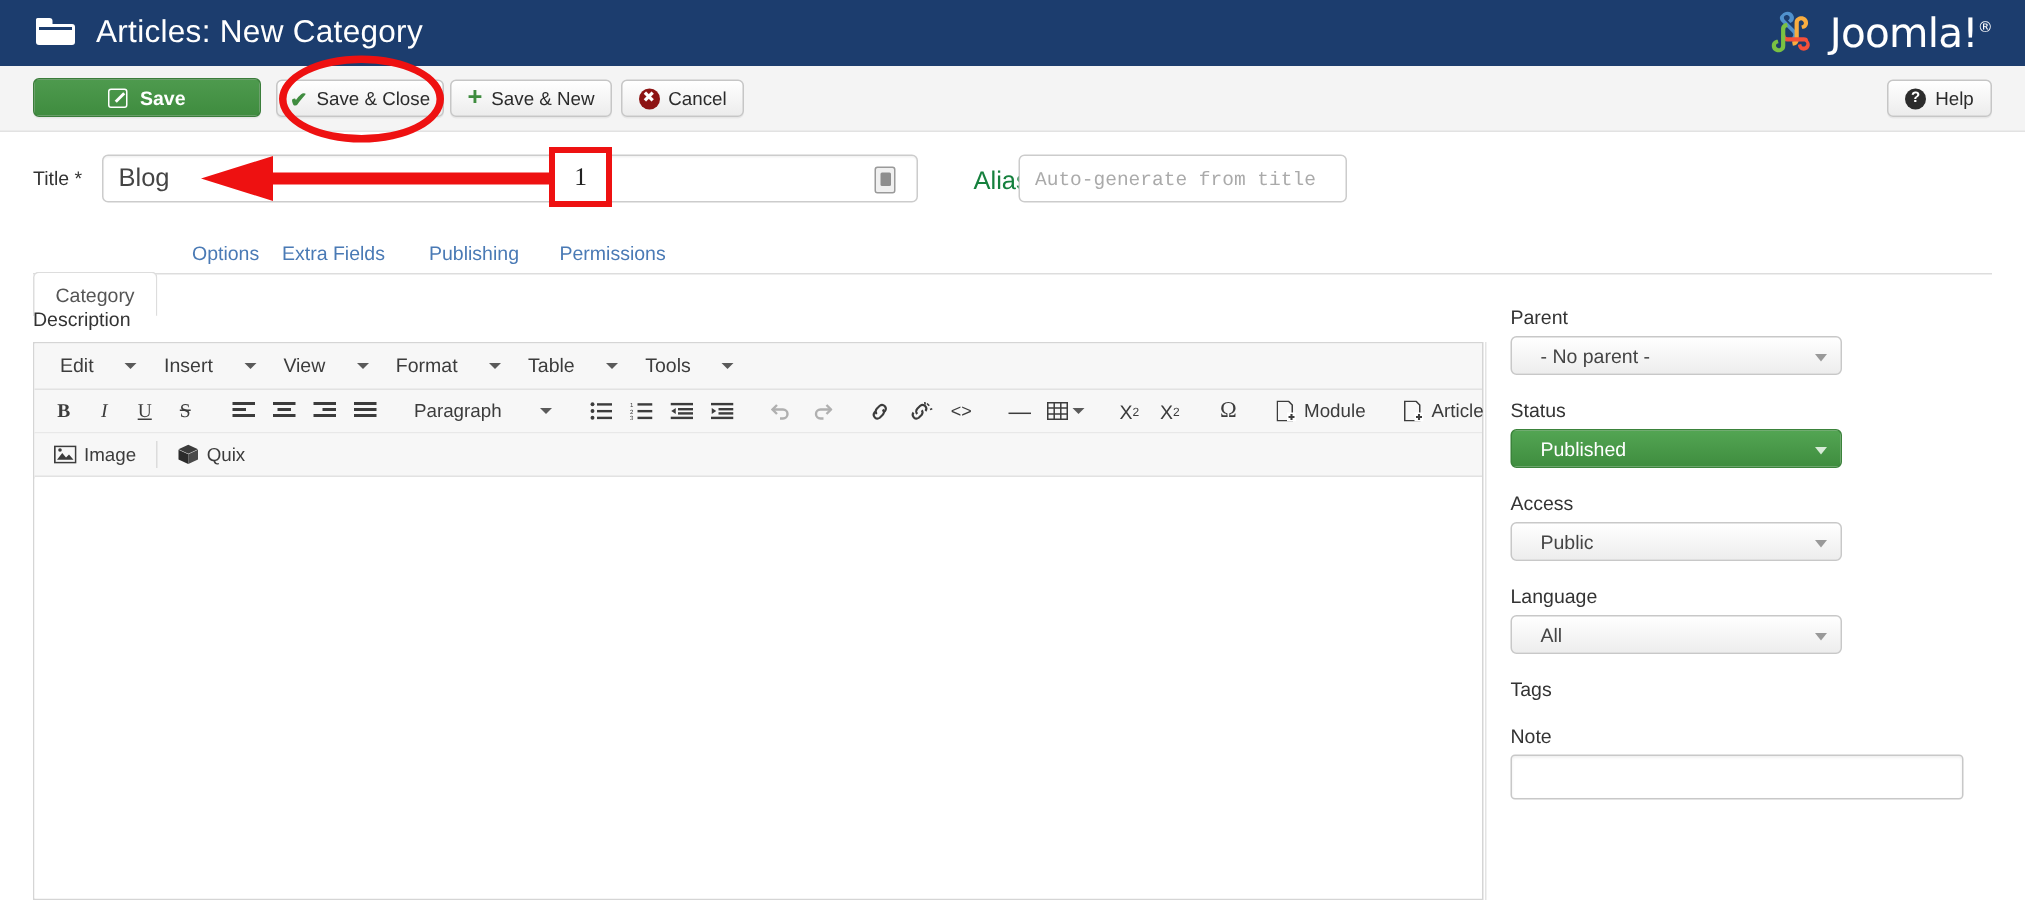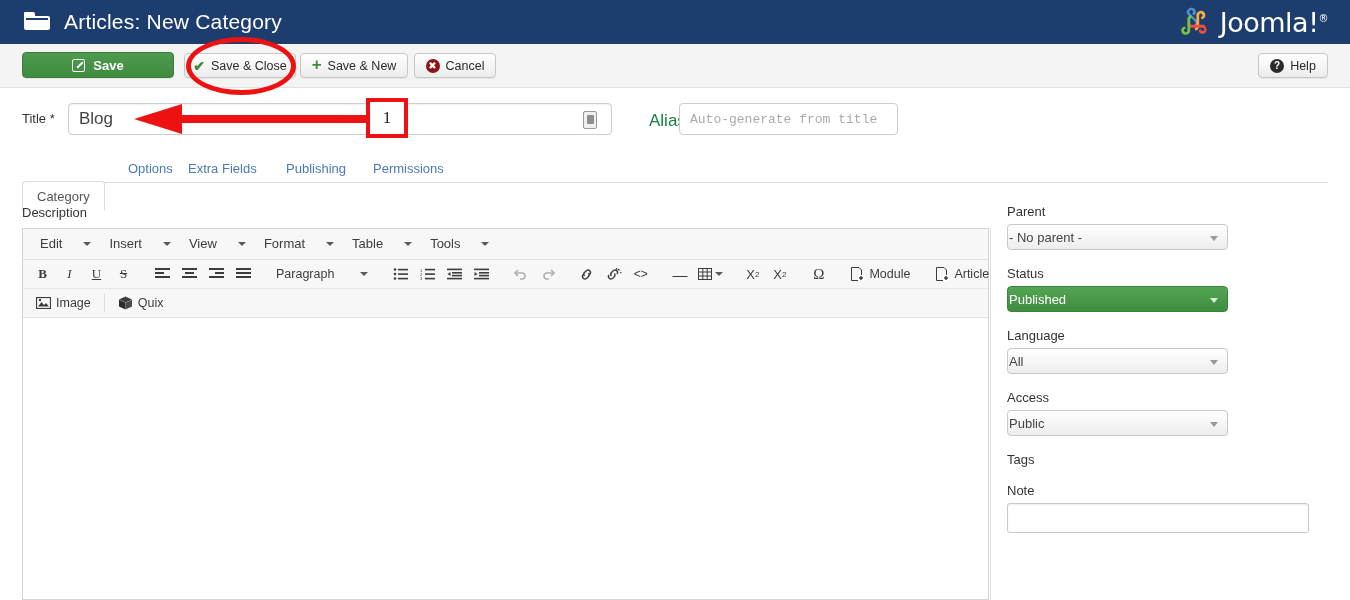--- a/index.html
+++ b/index.html
@@ -164,21 +164,21 @@
 
   
   #sidebar { position:absolute; left:1007px; top:204px; width:322px; }
   #side-divider { position:absolute; left:990px; top:228px; width:1px; height:372px; background:#e4e4e4; }
   .fld-label { font-size:13px; color:#333; margin-bottom:5px; }
   .fld-group { margin-bottom:16px; }
   .sel {
     position:relative; height:26px; width:221px;
     border:1px solid #c8c8c8; border-radius:4px;
     background: linear-gradient(to bottom,#ffffff 0%,#ededed 100%);
-    font-size:13px; color:#444; line-height:25px; padding-left:1px;
+    font-size:13px; color:#444; line-height:25px; padding-left:19px;
     cursor:pointer;
   }
   .sel .dncaret {
     position:absolute; right:9px; top:11px;
     border-left:4px solid transparent; border-right:4px solid transparent;
     border-top:5px solid #999;
   }
   .sel.published {
     background: linear-gradient(to bottom,#53a553 0%,#3f8d3f 100%);
     border:1px solid #3b833b; color:#fff;
@@ -497,31 +497,31 @@
 
   <div class="fld-group">
     <div class="fld-label">Status</div>
     <div class="sel published">
       <span>Published</span>
       <span class="dncaret"></span>
     </div>
   </div>
 
   <div class="fld-group">
+    <div class="fld-label">Access</div>
+    <div class="sel">
+      <span>Public</span>
+      <span class="dncaret"></span>
+    </div>
+  </div>
+
+  <div class="fld-group">
     <div class="fld-label">Language</div>
     <div class="sel">
       <span>All</span>
-      <span class="dncaret"></span>
-    </div>
-  </div>
-
-  <div class="fld-group">
-    <div class="fld-label">Access</div>
-    <div class="sel">
-      <span>Public</span>
       <span class="dncaret"></span>
     </div>
   </div>
 
   <div class="fld-group">
     <div class="fld-label">Tags</div>
   </div>
 
   <div class="fld-group">
     <div class="fld-label">Note</div>

